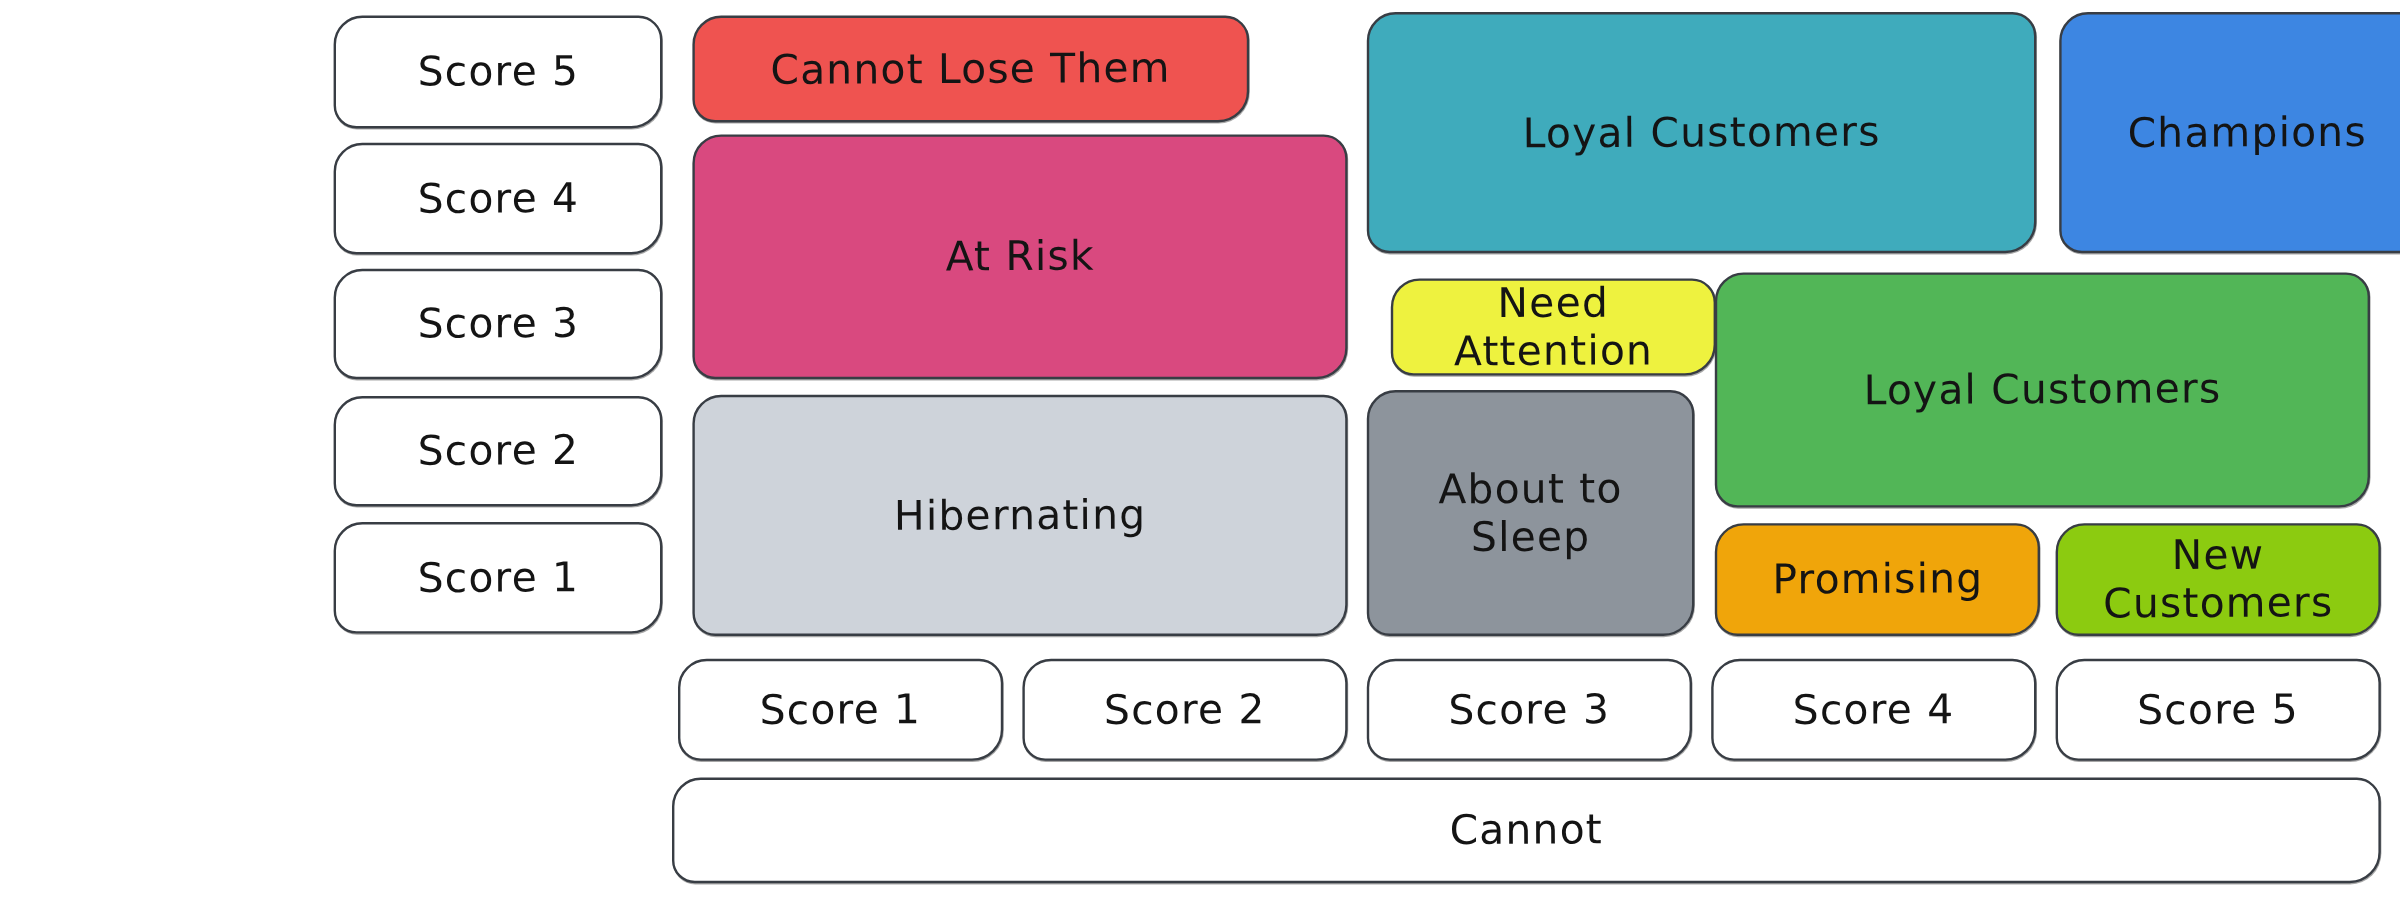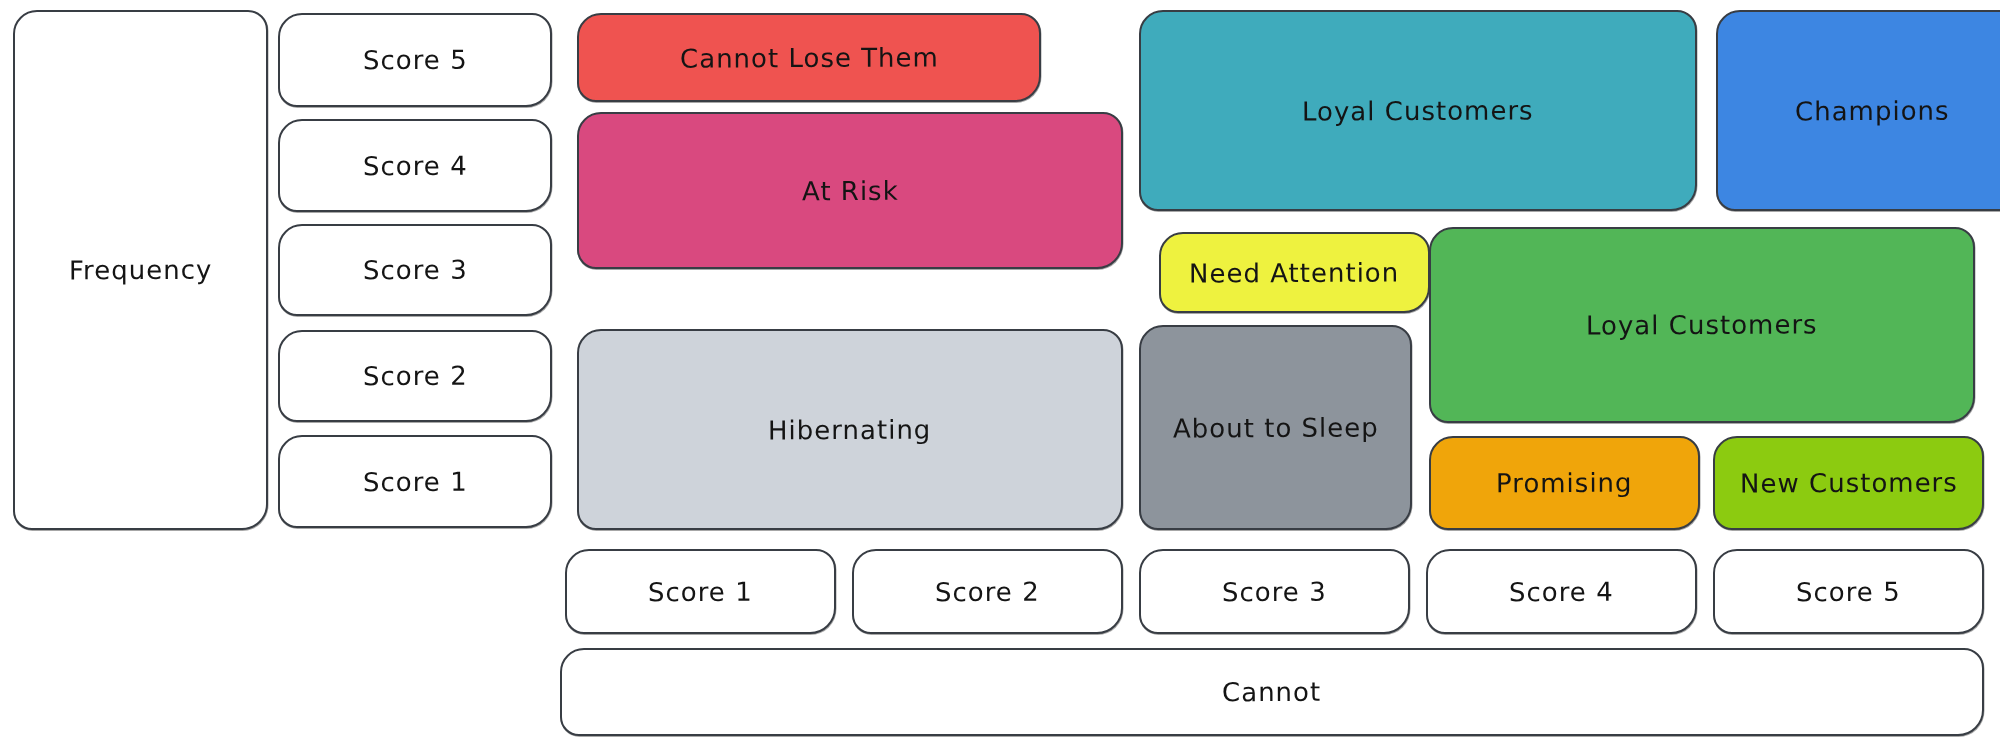--- a/index.html
+++ b/index.html
@@ -13,36 +13,33 @@
   .box {
     position:absolute;
     box-sizing:border-box;
     border:2.5px solid #383d44;
     border-radius:24px 20px 26px 19px;
     background:#ffffff;
     display:flex;
     align-items:center;
     justify-content:center;
     text-align:center;
-    font-size:26px;
+    font-size:34px;
     letter-spacing:1px;
     color:#141414;
     box-shadow:0.5px 1px 0 rgba(60,60,60,.45);
   }
   .box span { padding:0 10px; transform:rotate(-0.3deg); }
   .axis { background:#ffffff; }
 </style>
 </head>
 <body>
 
 <div id="canvas">
 
-  <div class="box axis" style="left:13px; top:10px; width:255px; height:520px;">
-    <span>Frequency</span>
-  </div>
 
   <div class="box axis" style="left:278px; top:13px; width:274px; height:94px;">
     <span>Score 5</span>
   </div>
   <div class="box axis" style="left:278px; top:119px; width:274px; height:93px;">
     <span>Score 4</span>
   </div>
   <div class="box axis" style="left:278px; top:224px; width:274px; height:92px;">
     <span>Score 3</span>
   </div>
@@ -50,21 +47,21 @@
     <span>Score 2</span>
   </div>
   <div class="box axis" style="left:278px; top:435px; width:274px; height:93px;">
     <span>Score 1</span>
   </div>
 
   <div class="box" style="left: 577px; top: 13px; width: 464px; height: 89px; background: rgb(239, 83, 80);">
     <span>Cannot Lose Them</span>
   </div>
 
-  <div class="box" style="left: 577px; top: 112px; width: 546px; height: 157px; background: rgb(217, 73, 127);">
+  <div class="box" style="left: 577px; top: 112px; width: 546px; height: 204px; background: rgb(217, 73, 127);">
     <span>At Risk</span>
   </div>
 
   <div class="box" style="left: 577px; top: 329px; width: 546px; height: 201px; background: rgb(206, 211, 218);">
     <span>Hibernating</span>
   </div>
 
   <div class="box" style="left: 1139px; top: 10px; width: 558px; height: 201px; background: rgb(63, 171, 188);">
     <span>Loyal Customers</span>
   </div>

